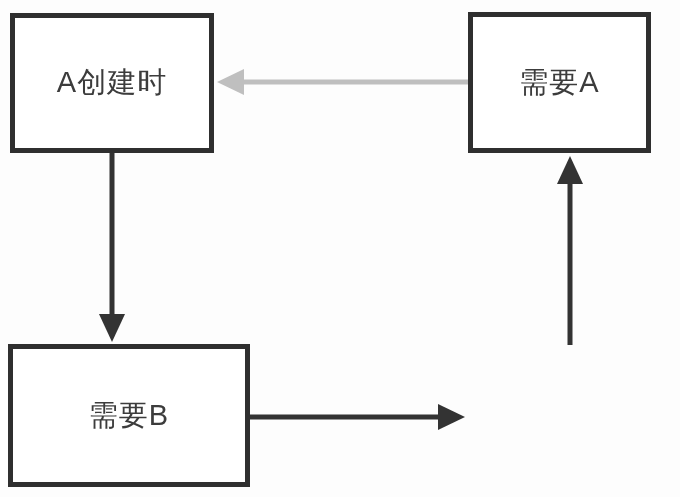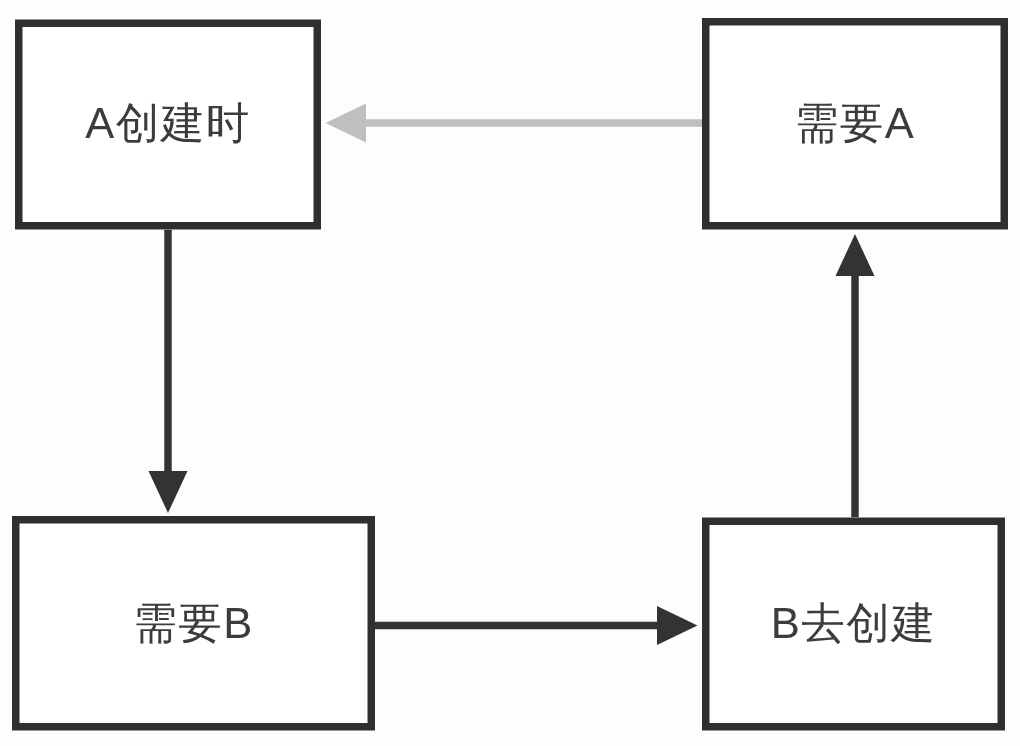--- a/index.html
+++ b/index.html
@@ -49,21 +49,21 @@
     align-items: center;
     justify-content: center;
   }
   .node .label {
     font-size: 29px;
     color: var(--text, #3c3c3c);
     letter-spacing: 1px;
     user-select: none;
   }
   .node-a-create { left: 10px;  top: 13px;  width: 204px; height: 140px; }
-  .node-need-a   { left: 468px; top: 12px;  width: 204px; height: 141px; text-align: right; }
+  .node-need-a   { left: 468px; top: 12px;  width: 183px; height: 141px; text-align: right; }
   .node-need-b   { left: 8px;   top: 344px; width: 242px; height: 143px; }
   .node-b-create { left: 468px; top: 345px; width: 202px; height: 142px; }
 </style>
 </head>
 <body>
 
 <div class="canvas">
 
   <svg class="arrows" width="680" height="497" viewBox="0 0 680 497" aria-hidden="true">
 
@@ -93,17 +93,14 @@
   </div>
 
   <div class="node node-need-a">
     <span class="label">需要A</span>
   </div>
 
   <div class="node node-need-b">
     <span class="label">需要B</span>
   </div>
 
-  <div class="node node-b-create">
-    <span class="label">B去创建</span>
-  </div>
 
 </div>
 
 </body></html>

